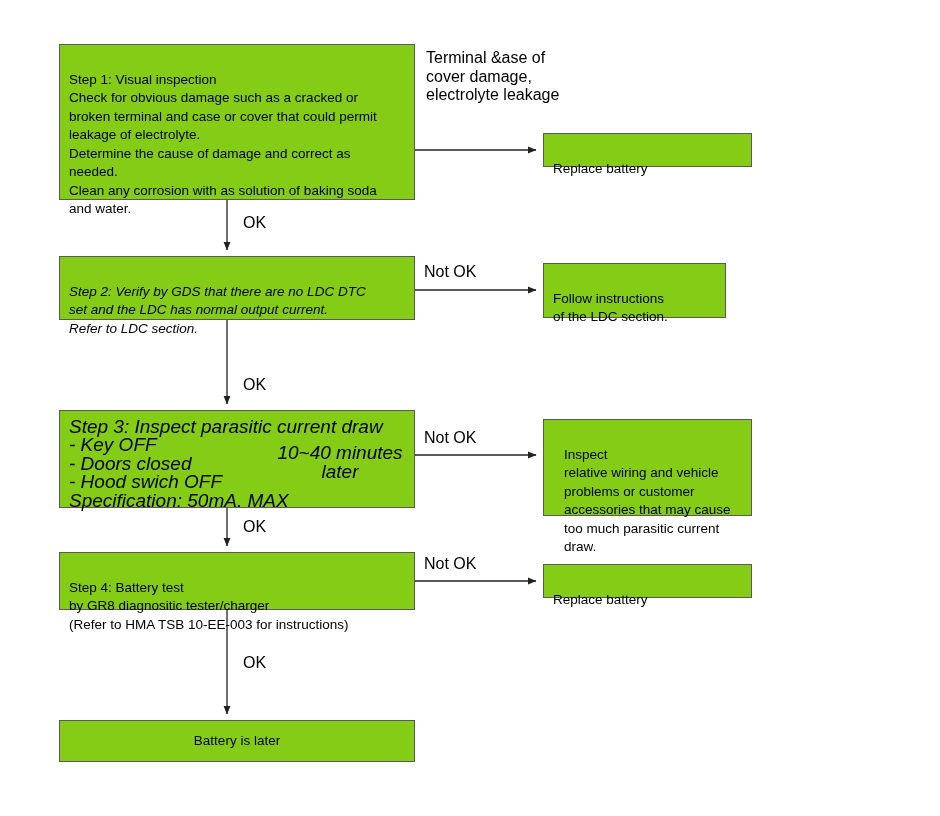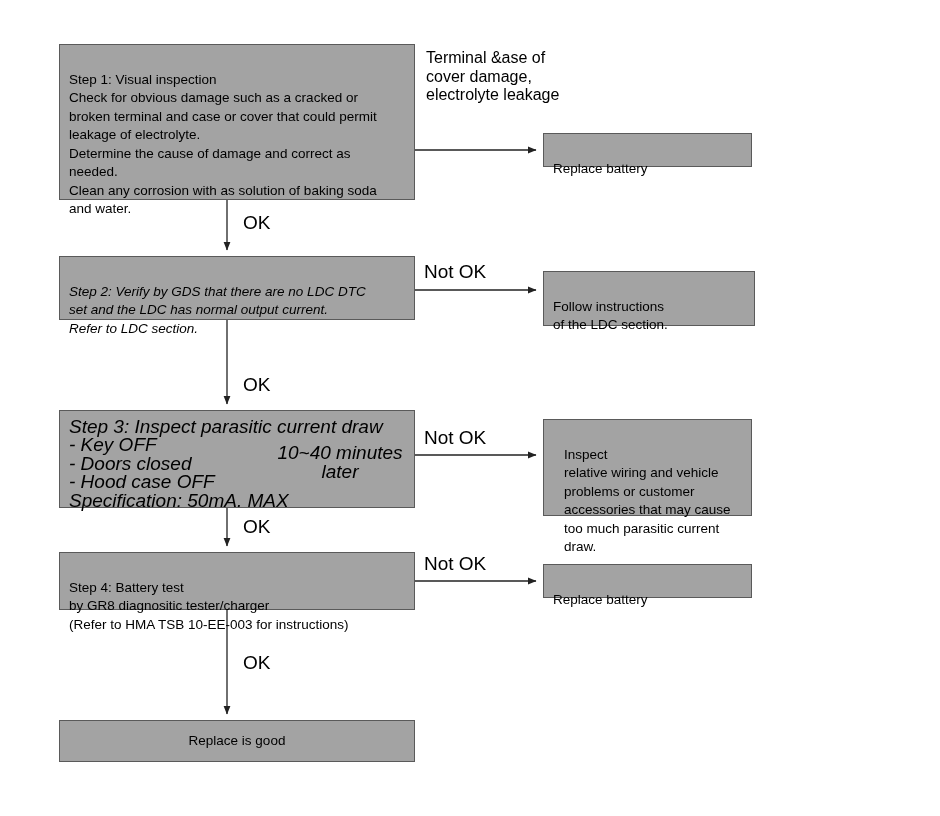--- a/index.html
+++ b/index.html
@@ -15,21 +15,21 @@
     position: relative;
     width: 940px;
     height: 816px;
     background: #ffffff;
     overflow: hidden;
   }
   .box {
     position: absolute;
     box-sizing: border-box;
     border: 1px solid #5a5a5a;
-    background: #a3a3a3;
+    background: #84cc16;
     font-size: 13.5px;
     line-height: 18.5px;
     color: #000;
     padding: 7px 9px 6px 9px;
     white-space: pre-line;
   }
   .box.center {
     display: flex;
     align-items: center;
     justify-content: center;
@@ -38,21 +38,21 @@
   }
   .freetext {
     position: absolute;
     font-size: 16px;
     line-height: 18.5px;
     white-space: pre-line;
     color: #000;
   }
   .edge-label {
     position: absolute;
-    font-size: 19px;
+    font-size: 16px;
     line-height: 15px;
     color: #000;
     white-space: nowrap;
   }
   svg.wires {
     position: absolute;
     left: 0;
     top: 0;
     width: 940px;
     height: 816px;
@@ -112,41 +112,41 @@
   <div class="box" style="left:59px; top:256px; width:356px; height:64px;font-style:italic;">
     <span>Step 2: Verify by GDS that there are no LDC DTC
 set and the LDC has normal output current.
 Refer to LDC section.</span>
   </div>
 
   <div class="box" style="left:59px; top:410px; width:356px; height:98px; padding:0;">
     <div class="step3-inner" style="left:9px; top:7px; text-align:left;">Step 3: Inspect parasitic current draw</div>
     <div class="step3-inner" style="left:9px; top:25px; text-align:left;"> - Key OFF
  - Doors closed
- - Hood case OFF</div>
+ - Hood swich OFF</div>
     <div class="step3-inner" style="left:9px; top:81px; text-align:left;">   Specification: 50mA. MAX</div>
     <div class="step3-inner" style="left:215px; top:33px; width:130px;">10~40 minutes
 later</div>
   </div>
 
   <div class="box" style="left:59px; top:552px; width:356px; height:58px;">
     <span>Step 4: Battery test
 by GR8 diagnositic tester/charger
 (Refer to HMA TSB 10-EE-003 for instructions)</span>
   </div>
 
   <div class="box center" style="left:59px; top:720px; width:356px; height:42px;">
-    <span>Replace is good</span>
+    <span>Battery is later</span>
   </div>
 
   <div class="box" style="left:543px; top:133px; width:209px; height:34px;">
     <span>Replace battery</span>
   </div>
 
-  <div class="box" style="left:543px; top:271px; width:212px; height:55px;">
+  <div class="box" style="left:543px; top:263px; width:183px; height:55px;">
     <span>Follow instructions
 of the LDC section.</span>
   </div>
 
   <div class="box" style="left:543px; top:419px; width:209px; height:97px;padding-left:20px;">
     <span>Inspect
 relative wiring and vehicle
 problems or customer
 accessories that may cause
 too much parasitic current draw.</span>

